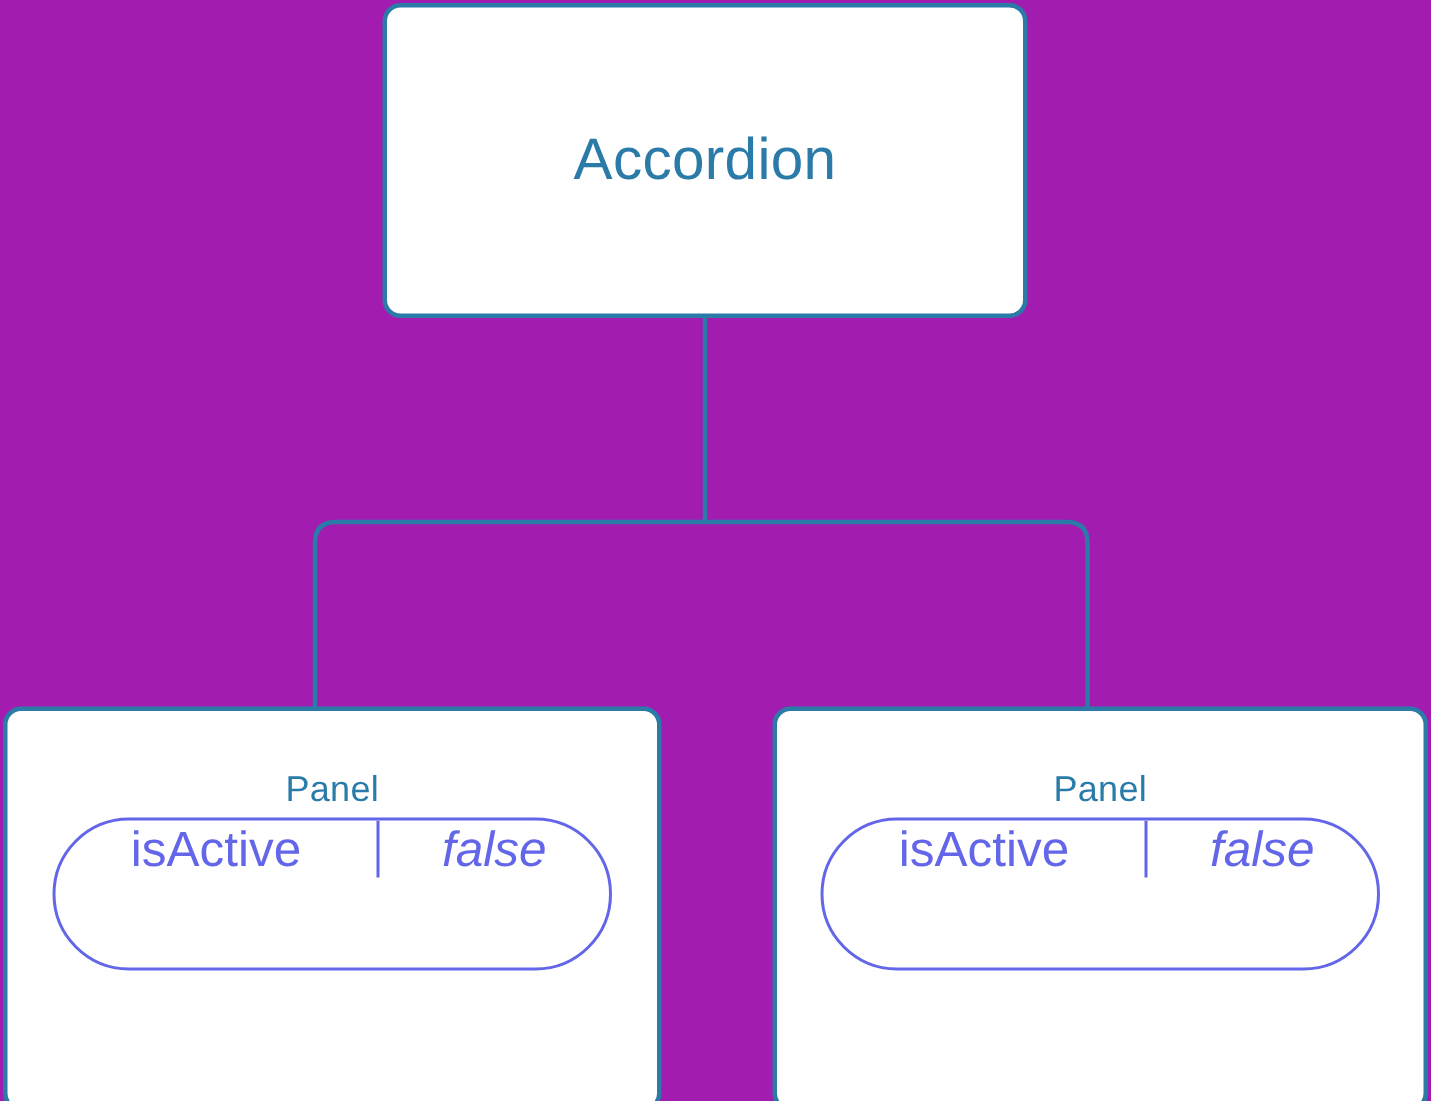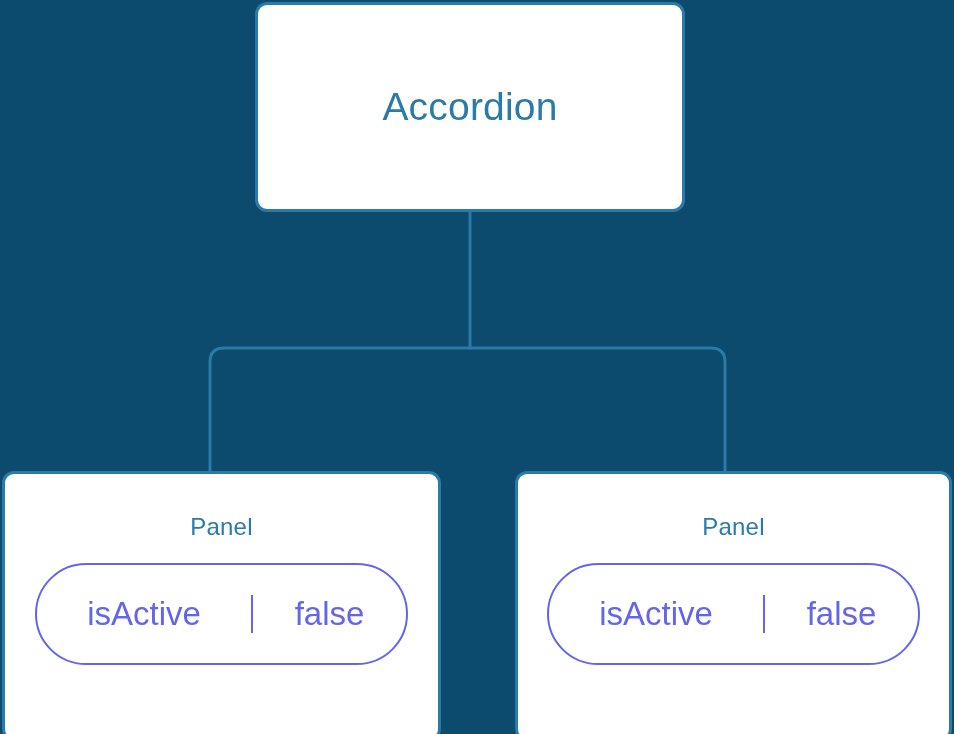--- a/index.html
+++ b/index.html
@@ -12,21 +12,21 @@
     height: 734px;
     overflow: hidden;
     font-family: "Liberation Sans", sans-serif;
     background: #4c6872;
   }
 
   #diagram {
     position: relative;
     width: 954px;
     height: 734px;
-    background: #0c4a6e;
+    background: #a21caf;
   }
 
   
   #connectors {
     position: absolute;
     left: 0;
     top: 0;
     width: 954px;
     height: 734px;
     pointer-events: none;
@@ -77,25 +77,25 @@
     white-space: nowrap;
   }
 
   .node-child-left .node-title,
   .node-child-right .node-title {
     font-size: 24px;
   }
 
   
   .prop-pill {
-    margin-top: 23px;
+    margin-top: 5px;
     box-sizing: border-box;
     height: 102px;
     display: flex;
-    align-items: center;
+    align-items: flex-start;
     border: 2px solid #6366e8;
     border-radius: 51px;
     background: #ffffff;
     overflow: hidden;
   }
 
   .prop-key,
   .prop-value {
     display: flex;
     align-items: center;
@@ -106,20 +106,21 @@
     white-space: nowrap;
   }
 
   .prop-key {
     width: 214px;
     border-right: 2px solid #6366e8;
   }
 
   .prop-value {
     width: 153px;
+    font-style: italic;
   }
 
   .node-child-right .prop-pill {
     height: 102px;
   }
 </style>
 </head>
 <body>
 
 <div id="diagram">

